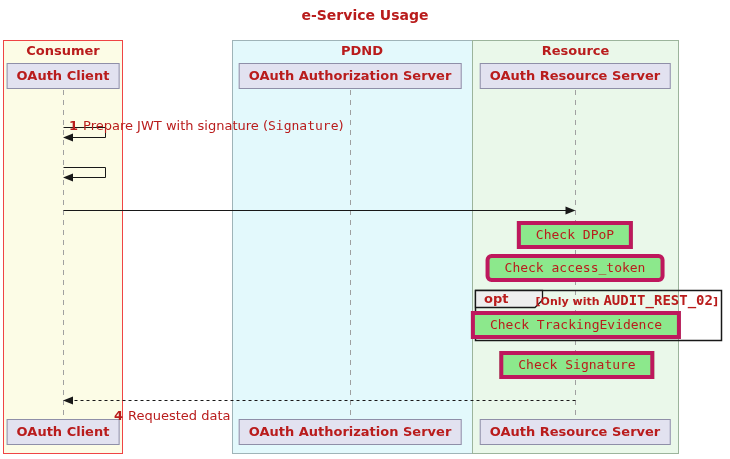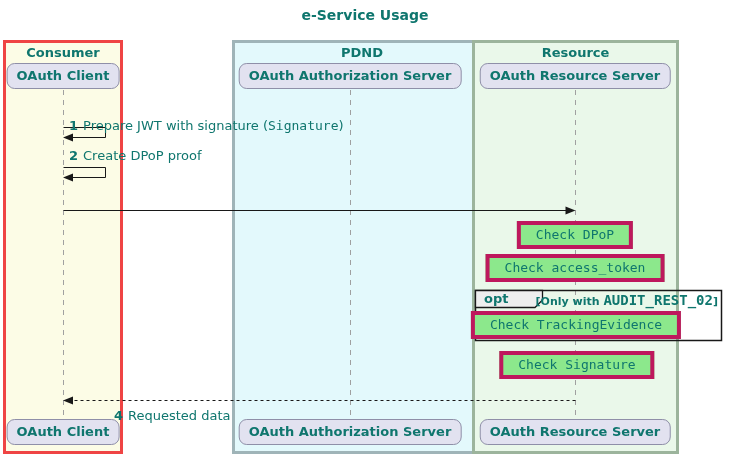--- a/index.html
+++ b/index.html
@@ -1,35 +1,35 @@
 <!DOCTYPE html>
 <html><head>
 <meta charset="utf-8">
 <style>
   html,body{margin:0;padding:0;background:#ffffff;}
   .stage{
     position:relative;width:730px;height:459px;background:#ffffff;
-    font-family:"DejaVu Sans","Liberation Sans",sans-serif;color:#0f766e;
+    font-family:"DejaVu Sans","Liberation Sans",sans-serif;color:#b91c1c;
     overflow:hidden;
   }
   .title{
     position:absolute;left:0;right:0;top:7px;text-align:center;
     font-size:14px;font-weight:bold;
   }
-  .group{position:absolute;top:40px;height:414px;border:3px solid #ef4444;box-sizing:border-box;}
+  .group{position:absolute;top:40px;height:414px;border:1px solid #ef4444;box-sizing:border-box;}
   .group.consumer{left:3px;width:120px;background:#fcfce6;}
   .group.pdnd{left:232px;width:260px;background:#e3f9fc;border-color:#9fb4b8;}
   .group.provider{left:472px;width:207px;background:#eaf8ea;border-color:#9cb49c;}
   .group-label{
     position:absolute;top:2px;left:0;right:0;text-align:center;
     font-size:13px;font-weight:bold;
   }
   .participant{
     position:absolute;transform:translateX(-50%);
-    background:#e2e2f0;border:1px solid #8f8fa8;border-radius:8px;
+    background:#e2e2f0;border:1px solid #8f8fa8;border-radius:0;
     font-size:13px;font-weight:bold;line-height:16px;padding:4px 9px;
     white-space:nowrap;box-sizing:border-box;
   }
   .svg-overlay{position:absolute;left:0;top:0;width:730px;height:459px;pointer-events:none;}
   .msg{
     position:absolute;font-size:13px;line-height:15px;white-space:nowrap;
   }
   .msg-num{font-weight:bold;margin-right:5px;}
   .mono{font-family:"DejaVu Sans Mono","Liberation Mono",monospace;}
   .note{
@@ -91,29 +91,26 @@
   <div class="participant" style="left:350px;top:63px;">OAuth Authorization Server</div>
   <div class="participant" style="left:575px;top:63px;">OAuth Resource Server</div>
 
   <div class="participant" style="left:63px;top:419px;">OAuth Client</div>
   <div class="participant" style="left:350px;top:419px;">OAuth Authorization Server</div>
   <div class="participant" style="left:575px;top:419px;">OAuth Resource Server</div>
 
   <div class="msg" style="left:69px;top:106px;margin-top:12px;">
     <span class="msg-num">1</span><span>Prepare JWT with signature (</span><span class="mono">Signature</span><span>)</span>
   </div>
-  <div class="msg" style="left:69px;top:148px;">
-    <span class="msg-num">2</span><span>Create DPoP proof</span>
-  </div>
   <div class="msg" style="left:78px;top:408px;margin-left:36px;">
     <span class="msg-num">4</span><span>Requested data</span>
   </div>
 
   <div class="note" style="left:575px;top:221px;">Check DPoP</div>
-  <div class="note" style="left:575px;top:254px;">Check access_token</div>
+  <div class="note" style="left:575px;top:254px;border-radius:6px;">Check access_token</div>
   <div class="note" style="left:576px;top:311px;">Check TrackingEvidence</div>
   <div class="note" style="left:577px;top:351px;">Check Signature</div>
 
   <div class="opt-keyword">opt</div>
   <div class="opt-guard">
     <span>[Only with </span><span class="mono">AUDIT_REST_02</span><span>]</span>
   </div>
 
 </div>
 

